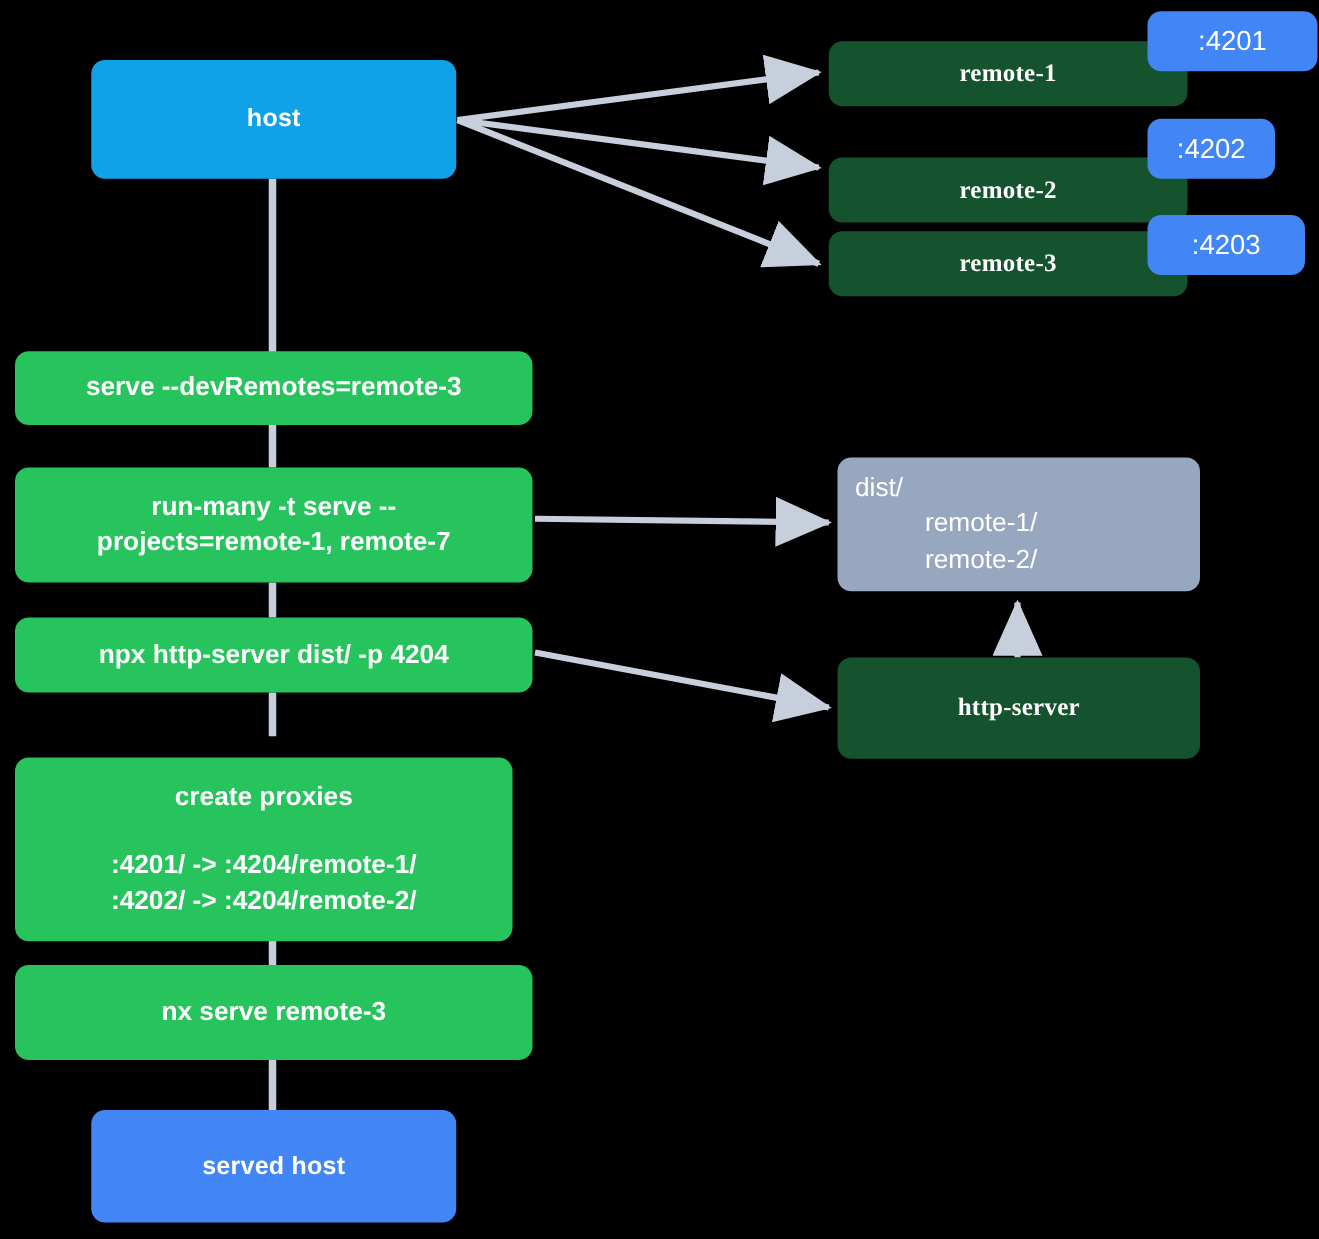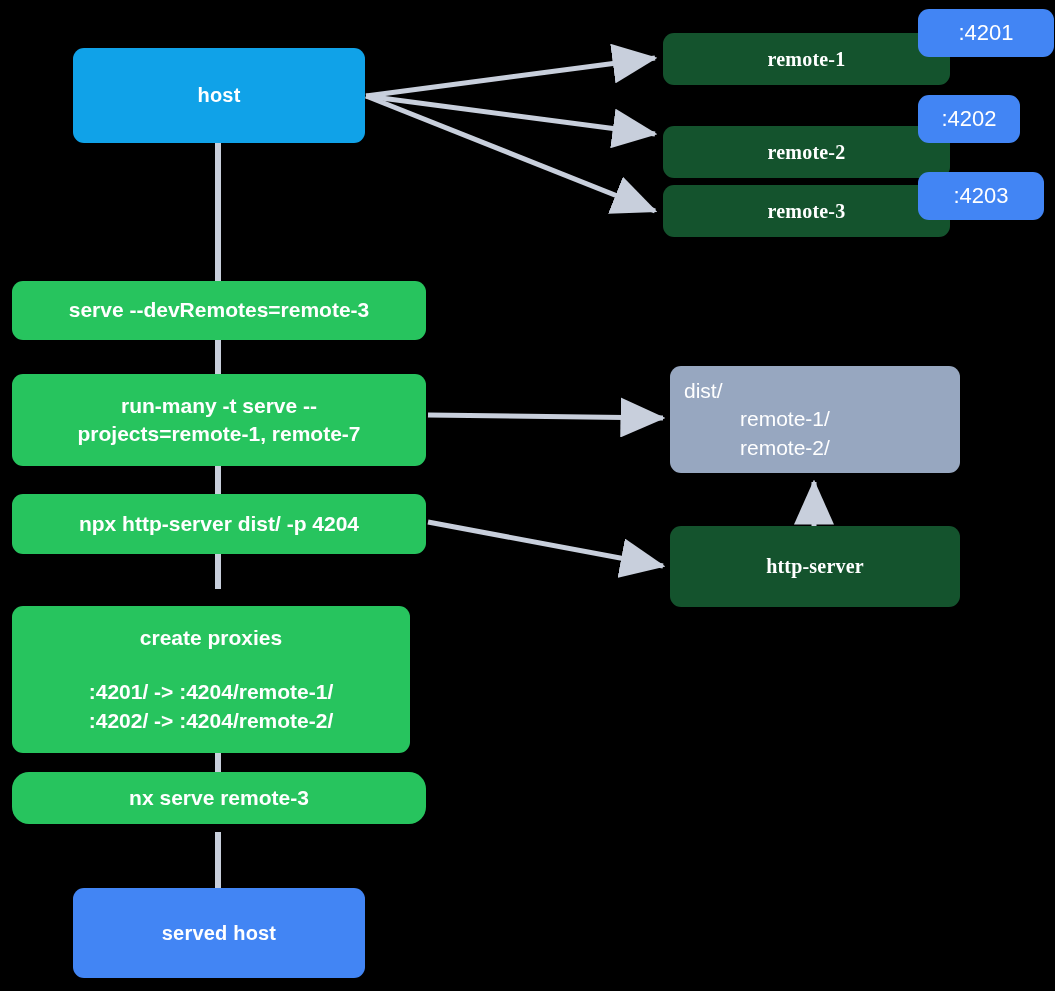--- a/index.html
+++ b/index.html
@@ -183,21 +183,21 @@
     <span>npx http-server dist/ -p 4204</span>
   </div>
 
   <div class="node node-green" style="left:12px; top:589px; width:398px; height:147px;margin-top:17px;">
     <span class="proxy-title">create proxies</span>
     <span class="proxy-gap"></span>
     <span class="proxy-line">:4201/ -&gt; :4204/remote-1/</span>
     <span class="proxy-line">:4202/ -&gt; :4204/remote-2/</span>
   </div>
 
-  <div class="node node-green" style="left:12px; top:772px; width:414px; height:52px;border-radius:17px;">
+  <div class="node node-green" style="left:12px; top:772px; width:414px; height:76px;">
     <span>nx serve remote-3</span>
   </div>
 
   <div class="node node-served" style="left:73px; top:888px; width:292px; height:90px;">
     <span>served host</span>
   </div>
 
   <div class="node node-dir" style="left:670px; top:366px; width:290px; height:107px;padding-left:14px;">
     <span class="dir-root">dist/</span>
     <span class="dir-child">remote-1/</span>

